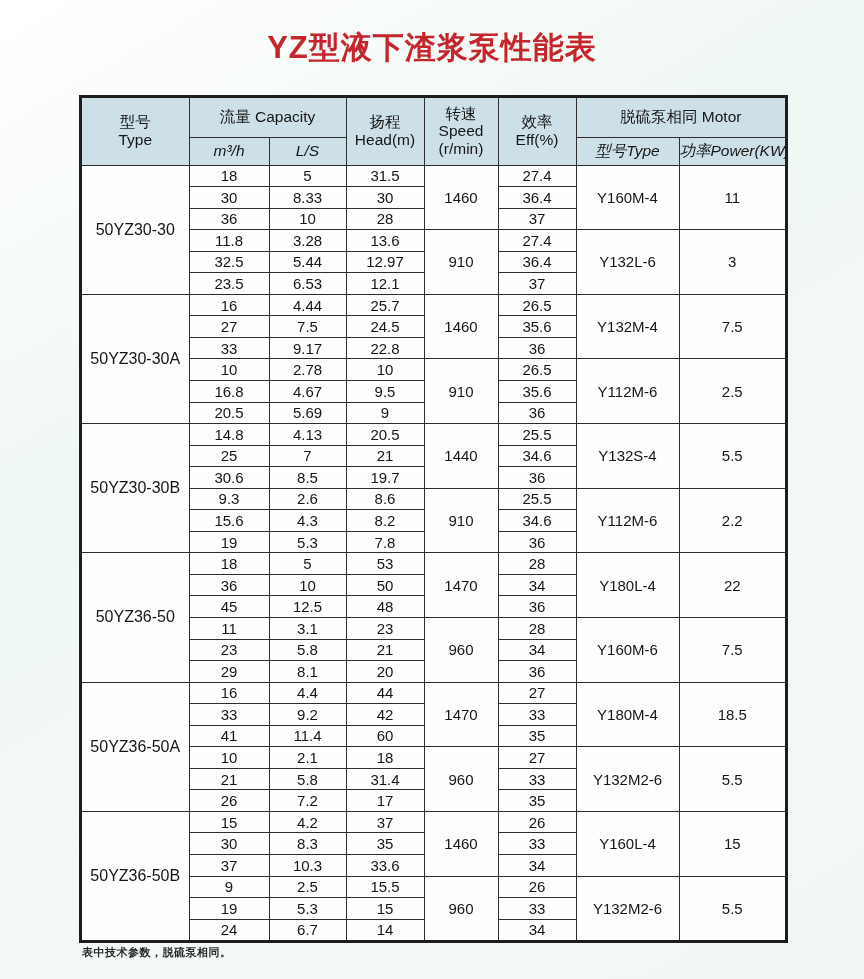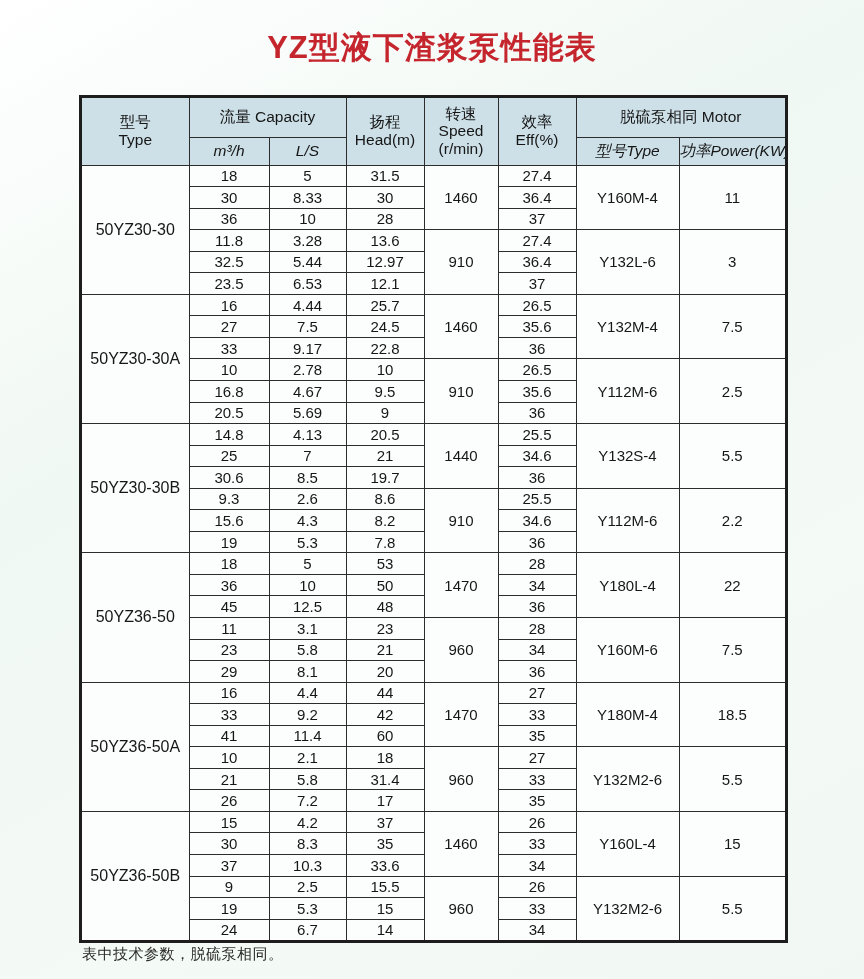--- a/index.html
+++ b/index.html
@@ -54,23 +54,24 @@
     line-height: 1.15;
   }
   thead tr.h1 { height: 40px; }
   thead tr.h2 { height: 28px; font-style: italic; }
   tbody tr { height: 21.55px; }
   tbody td { font-size: 15px; background: #fcfdfd; }
   td.type-cell { font-size: 16px; }
   .footnote {
     position: absolute;
     left: 82px; top: 945px;
-    font-size: 15px;
+    font-size: 11px;
     color: #2a2a2a;
     letter-spacing: 0.5px;
+    font-weight: bold;
   }
 </style>
 </head>
 <body>
 
 <div class="page">
 
   <div class="title">YZ型液下渣浆泵性能表</div>
 
   <table class="perf">

